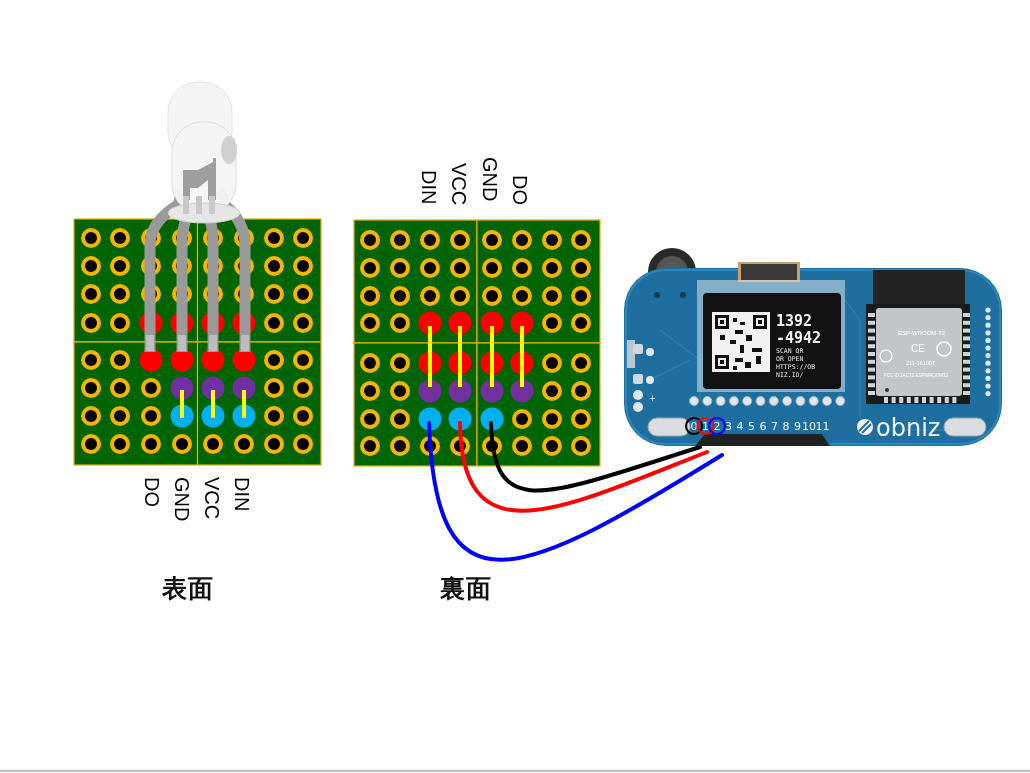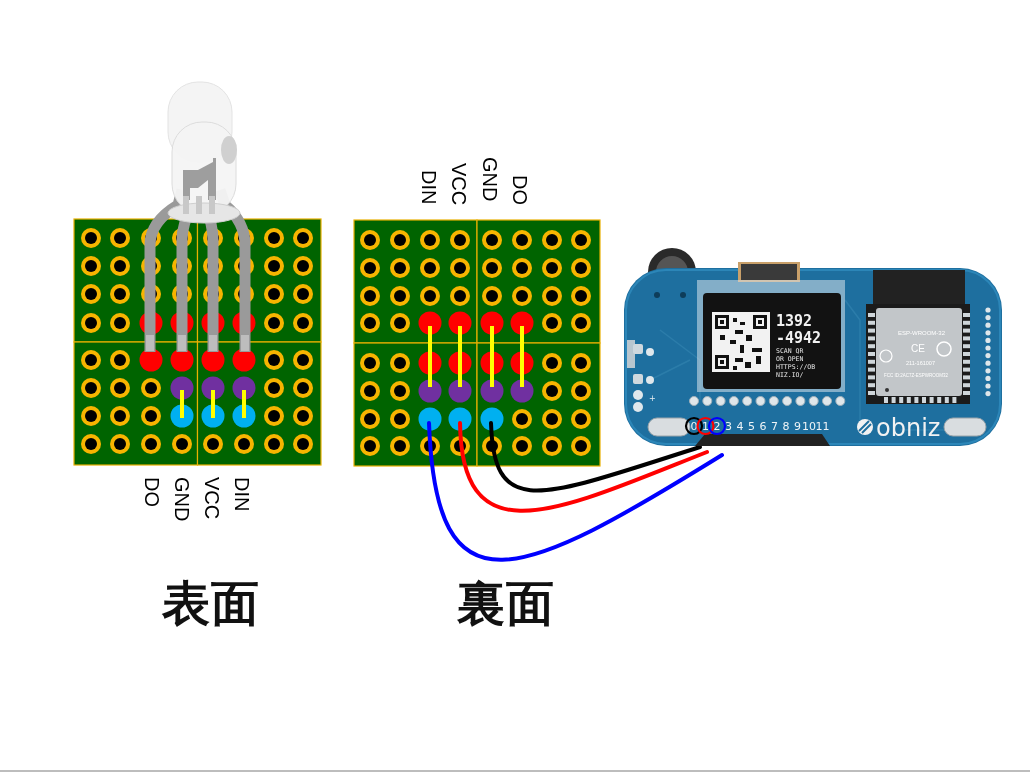--- a/index.html
+++ b/index.html
@@ -1,19 +1,19 @@
 <!DOCTYPE html>
 <html><head>
 <meta charset="utf-8">
 <style>
   html, body { margin: 0; padding: 0; background: #ffffff; }
   body { width: 1030px; height: 773px; position: relative; overflow: hidden; font-family: "DejaVu Sans", sans-serif; }
   #stage { position: absolute; left: 0; top: 0; width: 1030px; height: 773px; }
   .bottom-rule { position: absolute; left: 0; top: 770px; width: 1030px; height: 2px; background: #bdbdbd; }
-  .caption { position: absolute; top: 572px; font-size: 48px; font-weight: bold; color: #111; font-family: Liberation Serif, serif; letter-spacing: 1px; }
+  .caption { position: absolute; top: 572px; font-size: 25px; font-weight: bold; color: #111; font-family: Liberation Serif, serif; letter-spacing: 1px; }
   .pin-label { position: absolute; font-family: "Liberation Sans", sans-serif; font-size: 20px; color: #000; transform-origin: left top; transform: rotate(90deg); white-space: nowrap; line-height: 20px; }
 </style>
 </head>
 <body>
 
 <svg id="stage" width="1030" height="773" viewBox="0 0 1030 773" xmlns="http://www.w3.org/2000/svg">
 
   <g id="front-board">
       <rect x="74" y="219" width="123.5" height="123" fill="#006400" stroke="#e8b000" stroke-width="1.2"></rect>
       <rect x="197.5" y="219" width="123.5" height="123" fill="#006400" stroke="#e8b000" stroke-width="1.2"></rect>
@@ -466,15 +466,15 @@
 <div class="pin-label" style="left:192px; top:477px;">GND</div>
 <div class="pin-label" style="left:222px; top:477px;">VCC</div>
 <div class="pin-label" style="left:252px; top:477px;">DIN</div>
 
 <div class="pin-label" style="left:439px; top:170px;">DIN</div>
 <div class="pin-label" style="left:469px; top:163px;">VCC</div>
 <div class="pin-label" style="left:500px; top:157px;">GND</div>
 <div class="pin-label" style="left:530px; top:175px;">DO</div>
 
 <div class="caption" style="left:162px;">表面</div>
-<div class="caption" style="left:457px;">裏面</div>
+<div class="caption" style="left:440px;">裏面</div>
 
 <div class="bottom-rule"></div>
 
 </body></html>

